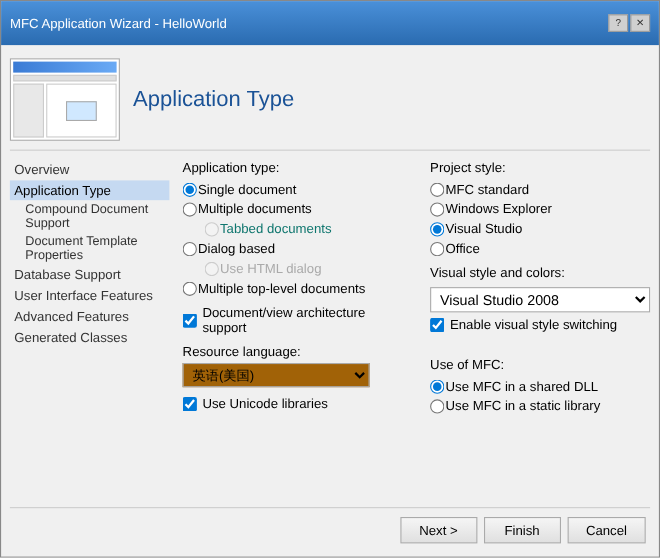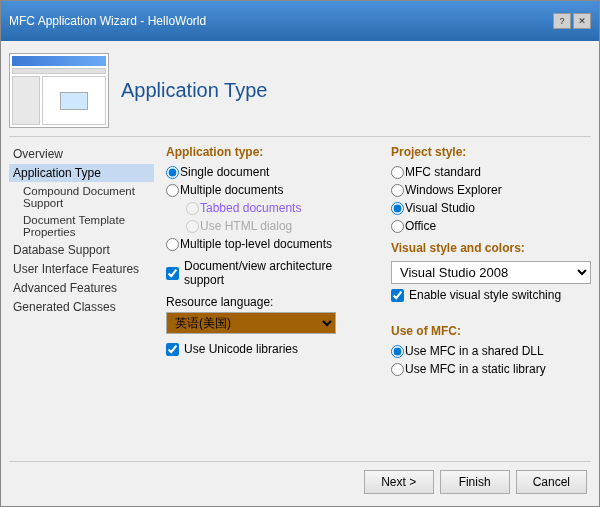--- a/index.html
+++ b/index.html
@@ -146,23 +146,23 @@
       gap: 16px;
     }
     .left-options {
       flex: 1;
     }
     .right-options {
       width: 200px;
       flex-shrink: 0;
     }
     .section-label {
-      font-weight: 700;
+      font-weight: 400;
       margin-bottom: 6px;
-      color: #a16207;
+      color: #000000;
       font-size: 12px;
     }
     .radio-group {
       display: flex;
       flex-direction: column;
       gap: 4px;
       margin-bottom: 8px;
     }
     .radio-item {
       display: flex;
@@ -295,21 +295,25 @@
             <div class="radio-item">
               <input type="radio" name="apptype" id="r-single" checked="" style="">
               <label for="r-single">Single document</label>
             </div>
             <div class="radio-item">
               <input type="radio" name="apptype" id="r-multiple" style="">
               <label for="r-multiple">Multiple documents</label>
             </div>
             <div class="radio-item indent-checkbox">
               <input type="radio" name="apptype" id="r-tabbed" disabled="" style="">
-              <label for="r-tabbed" style="color:#8b5cf6;">Tabbed documents</label>
+              <label for="r-tabbed" style="color:#0f766e;">Tabbed documents</label>
+            </div>
+            <div class="radio-item">
+              <input type="radio" name="apptype" id="r-dialog" style="">
+              <label for="r-dialog">Dialog based</label>
             </div>
             <div class="radio-item indent-checkbox">
               <input type="radio" name="apptype" id="r-html" disabled="" style="">
               <label for="r-html" style="color:#aaa;">Use HTML dialog</label>
             </div>
             <div class="radio-item">
               <input type="radio" name="apptype" id="r-toplevel" style="">
               <label for="r-toplevel">Multiple top-level documents</label>
             </div>
           </div>

